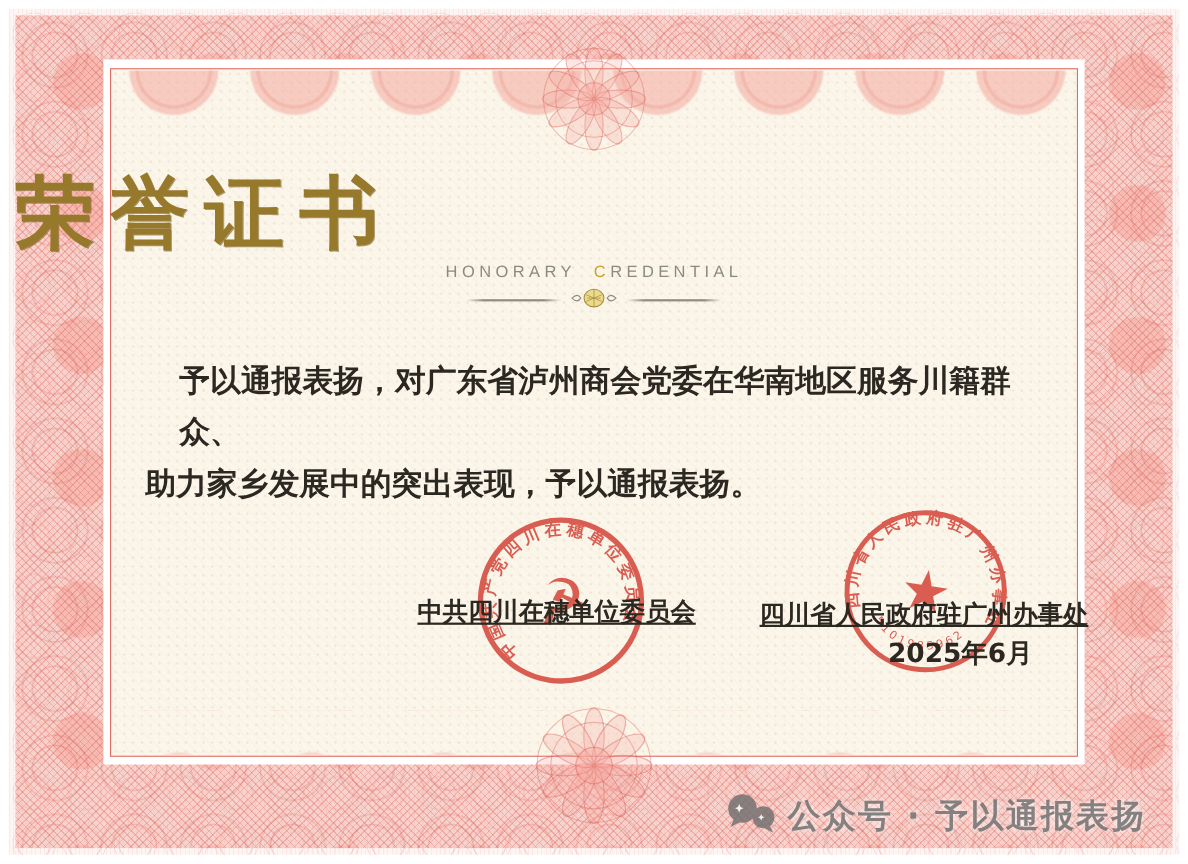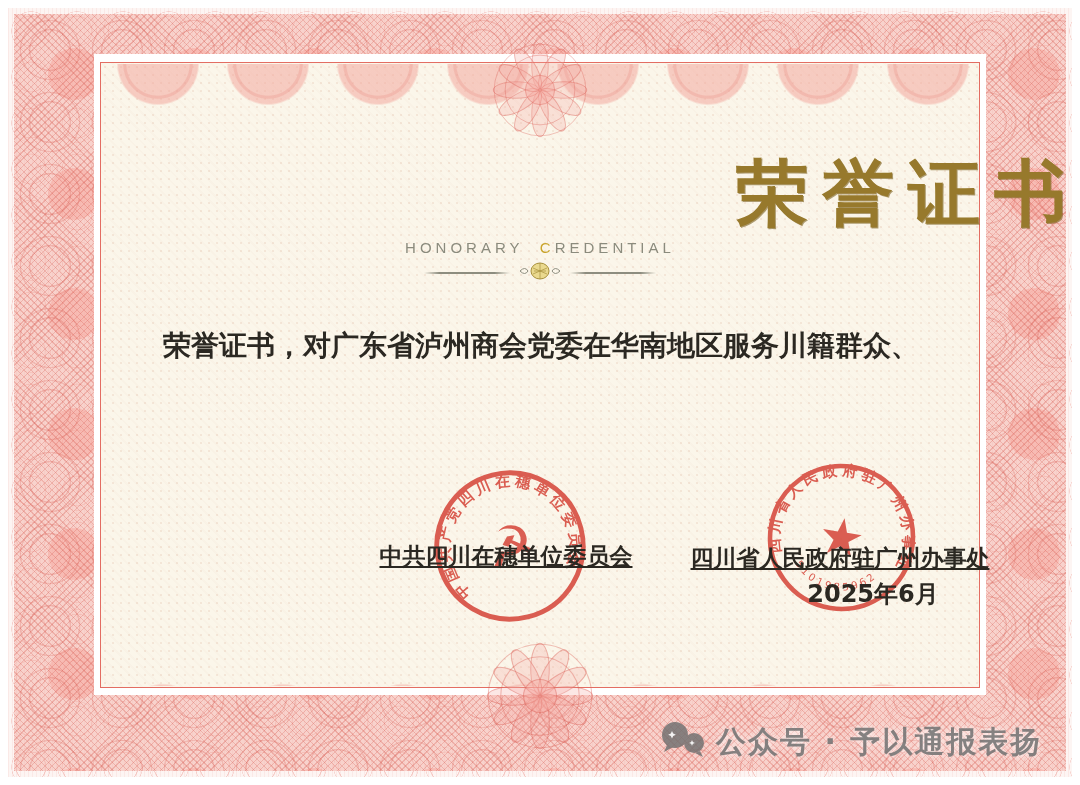--- a/index.html
+++ b/index.html
@@ -36,21 +36,21 @@
     background-size:110px 88px, 110px 88px;}
   .drape-bottom{position:absolute;bottom:99px;left:103px;right:103px;height:40px;z-index:2;
     background-image:
       radial-gradient(circle at 50% 100%, rgba(243,168,158,0.50) 0 38%, rgba(243,168,158,0) 40%),
       radial-gradient(circle at 50% 100%, rgba(214,90,80,0) 30%, rgba(214,90,80,0.25) 31% 33%, rgba(214,90,80,0) 34%);
     background-size:120px 76px, 120px 76px;}
   .rosette{position:absolute;z-index:3;}
   .rosette svg{display:block;}
 
   
-  .title{position:absolute;top:146px;left:0;width:100%;text-align:right;z-index:6;
+  .title{position:absolute;top:146px;left:0;width:100%;text-align:left;z-index:6;
     font-size:72px;font-weight:bold;color:#97792c;letter-spacing:14px;padding-left:14px;box-sizing:border-box;
     text-shadow:1px 1px 0 rgba(122,95,30,0.6);}
   .subtitle{position:absolute;top:239px;left:0;width:100%;text-align:center;z-index:6;
     font-family:"Liberation Sans","DejaVu Sans",sans-serif;font-size:15px;color:#8b8b7d;letter-spacing:4px;}
   .subtitle .gold{color:#c9a42c;}
   .orn-row{position:absolute;top:261px;left:0;width:100%;display:flex;justify-content:center;align-items:center;gap:8px;z-index:6;}
   .orn-line{width:86px;height:2px;background:linear-gradient(90deg, rgba(141,141,127,0) 0%, #8d8d7f 18% 82%, rgba(141,141,127,0) 100%);}
   .body-text{position:absolute;top:322px;left:132px;right:118px;z-index:6;
     font-size:28px;font-weight:bold;color:#2b2822;line-height:47px;}
   .body-text .indent{padding-left:31px;}
@@ -136,21 +136,22 @@
         <path d="M2,10 q5,-5 8,0 q-3,5 -8,0 Z" fill="none" stroke="#8d8d7f" stroke-width="1"></path>
         <path d="M42,10 q-5,-5 -8,0 q3,5 8,0 Z" fill="none" stroke="#8d8d7f" stroke-width="1"></path>
         <ellipse cx="22" cy="10" rx="9" ry="8" fill="#ead98e" stroke="#a8903c" stroke-width="1"></ellipse>
         <path d="M15,7 L29,13 M15,13 L29,7 M22,2 L22,18 M16,10 L28,10" stroke="#a8903c" stroke-width="0.7" fill="none"></path>
       </svg>
     </span>
     <div class="orn-line"></div>
   </div>
 
   <div class="body-text">
-    <div class="indent">荣誉证书，对广东省泸州商会党委在华南地区服务川籍群众、</div>
+    <div class="indent">予以通报表扬，对广东省泸州商会党委在华南地区服务川籍群众、</div>
+    <div>助力家乡发展中的突出表现，予以通报表扬。</div>
   </div>
 
   <div class="seal seal-left">
     <svg width="156" height="156" viewBox="0 0 160 160">
       <defs>
           <path id="arcL" d="M 40,128 A 62,62 0 1 1 120,128" fill="none"></path>
         </defs>
       <circle cx="80" cy="80" r="75" fill="none" stroke="#d6493d" stroke-width="5"></circle>
       <text font-size="15.5" fill="#d6493d" letter-spacing="4" font-weight="bold">
         <textPath href="#arcL" startOffset="50%" text-anchor="middle">中国共产党四川在穗单位委员会</textPath>

